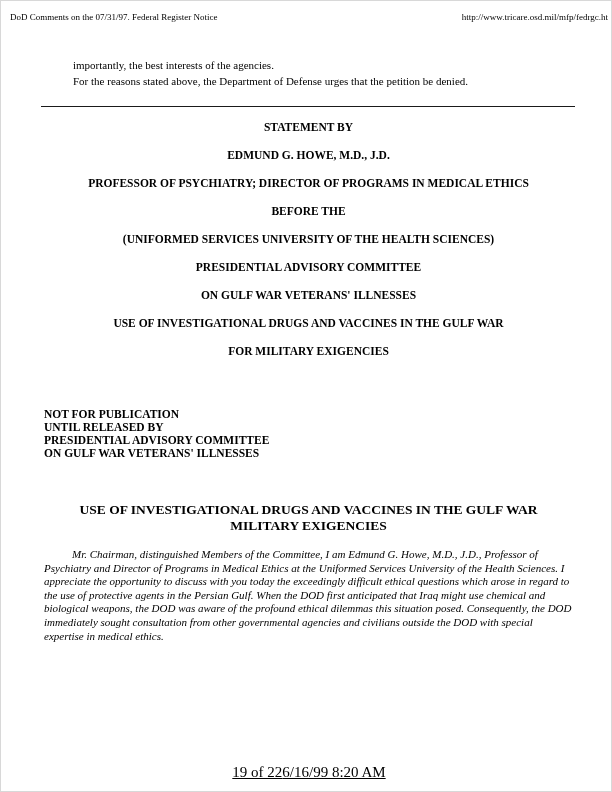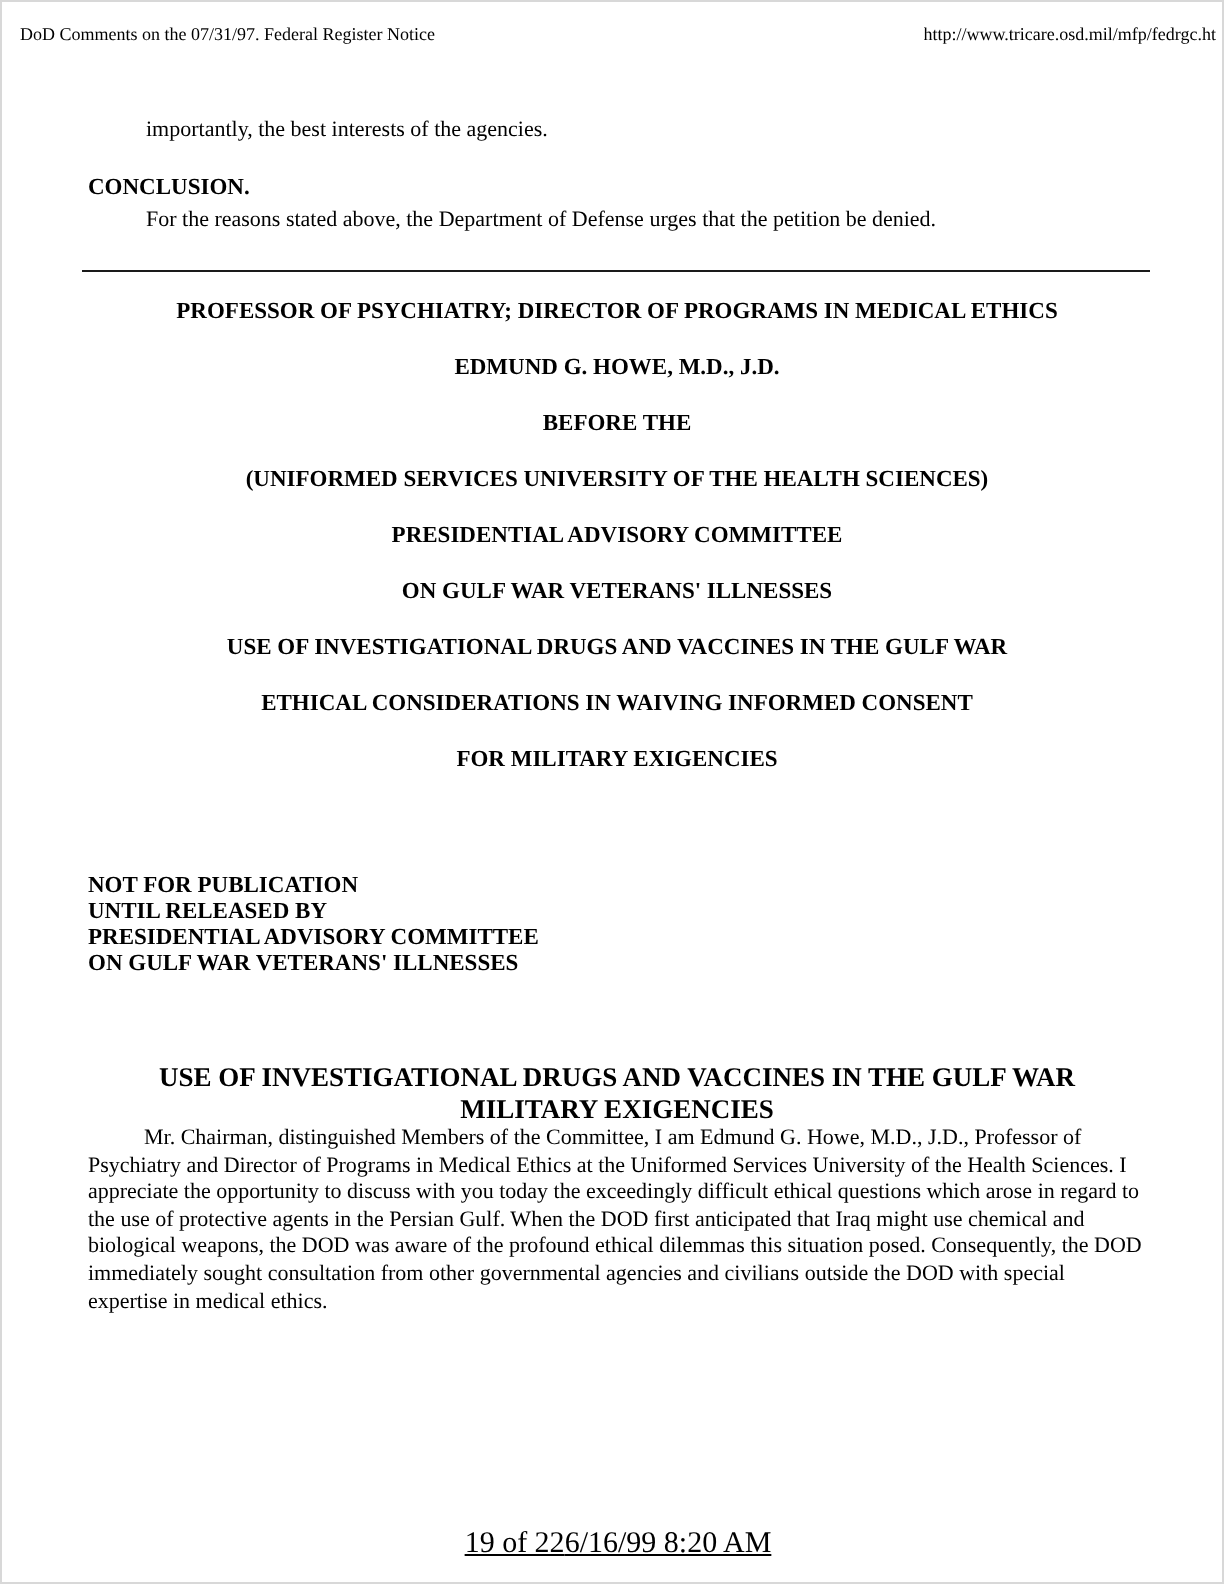--- a/index.html
+++ b/index.html
@@ -62,23 +62,25 @@
     line-height: 13px;
   }
   .main-title { margin-top: 42px; }
   .mt-line {
     text-align: center;
     font-weight: bold;
     font-size: 13.5px;
     line-height: 16px;
   }
   .paragraph {
+    margin-top: 14px;
     font-size: 11px;
     line-height: 13.6px;
     text-indent: 28px;
+    font-style: italic;
   }
   .footer {
     position: absolute;
     bottom: 10px;
     left: 8px;
     right: 2px;
     display: flex;
     justify-content: center;
     font-size: 15px;
     white-space: nowrap;
@@ -92,35 +94,34 @@
 
   <div class="header">
     <span class="hdr-left">DoD Comments on the 07/31/97. Federal Register Notice</span>
     <span class="hdr-right">http://www.tricare.osd.mil/mfp/fedrgc.ht</span>
   </div>
 
   <div class="content">
 
     <p class="body-text indent">importantly, the best interests of the agencies.</p>
 
-    <p class="conclusion-heading">CONCLUSION.</p>
 
     <p class="body-text indent conclusion-text">For the reasons stated above, the Department of Defense urges that the petition be denied.</p>
 
     <hr class="divider">
 
     <div class="statement">
+      <div class="st-line">STATEMENT BY</div>
+      <div class="st-line">EDMUND G. HOWE, M.D., J.D.</div>
       <div class="st-line">PROFESSOR OF PSYCHIATRY; DIRECTOR OF PROGRAMS IN MEDICAL ETHICS</div>
-      <div class="st-line">EDMUND G. HOWE, M.D., J.D.</div>
       <div class="st-line">BEFORE THE</div>
       <div class="st-line">(UNIFORMED SERVICES UNIVERSITY OF THE HEALTH SCIENCES)</div>
       <div class="st-line">PRESIDENTIAL ADVISORY COMMITTEE</div>
       <div class="st-line">ON GULF WAR VETERANS' ILLNESSES</div>
       <div class="st-line">USE OF INVESTIGATIONAL DRUGS AND VACCINES IN THE GULF WAR</div>
-      <div class="st-line">ETHICAL CONSIDERATIONS IN WAIVING INFORMED CONSENT</div>
       <div class="st-line">FOR MILITARY EXIGENCIES</div>
     </div>
 
     <div class="notice">
       <div class="notice-line">NOT FOR PUBLICATION</div>
       <div class="notice-line">UNTIL RELEASED BY</div>
       <div class="notice-line">PRESIDENTIAL ADVISORY COMMITTEE</div>
       <div class="notice-line">ON GULF WAR VETERANS' ILLNESSES</div>
     </div>
 

